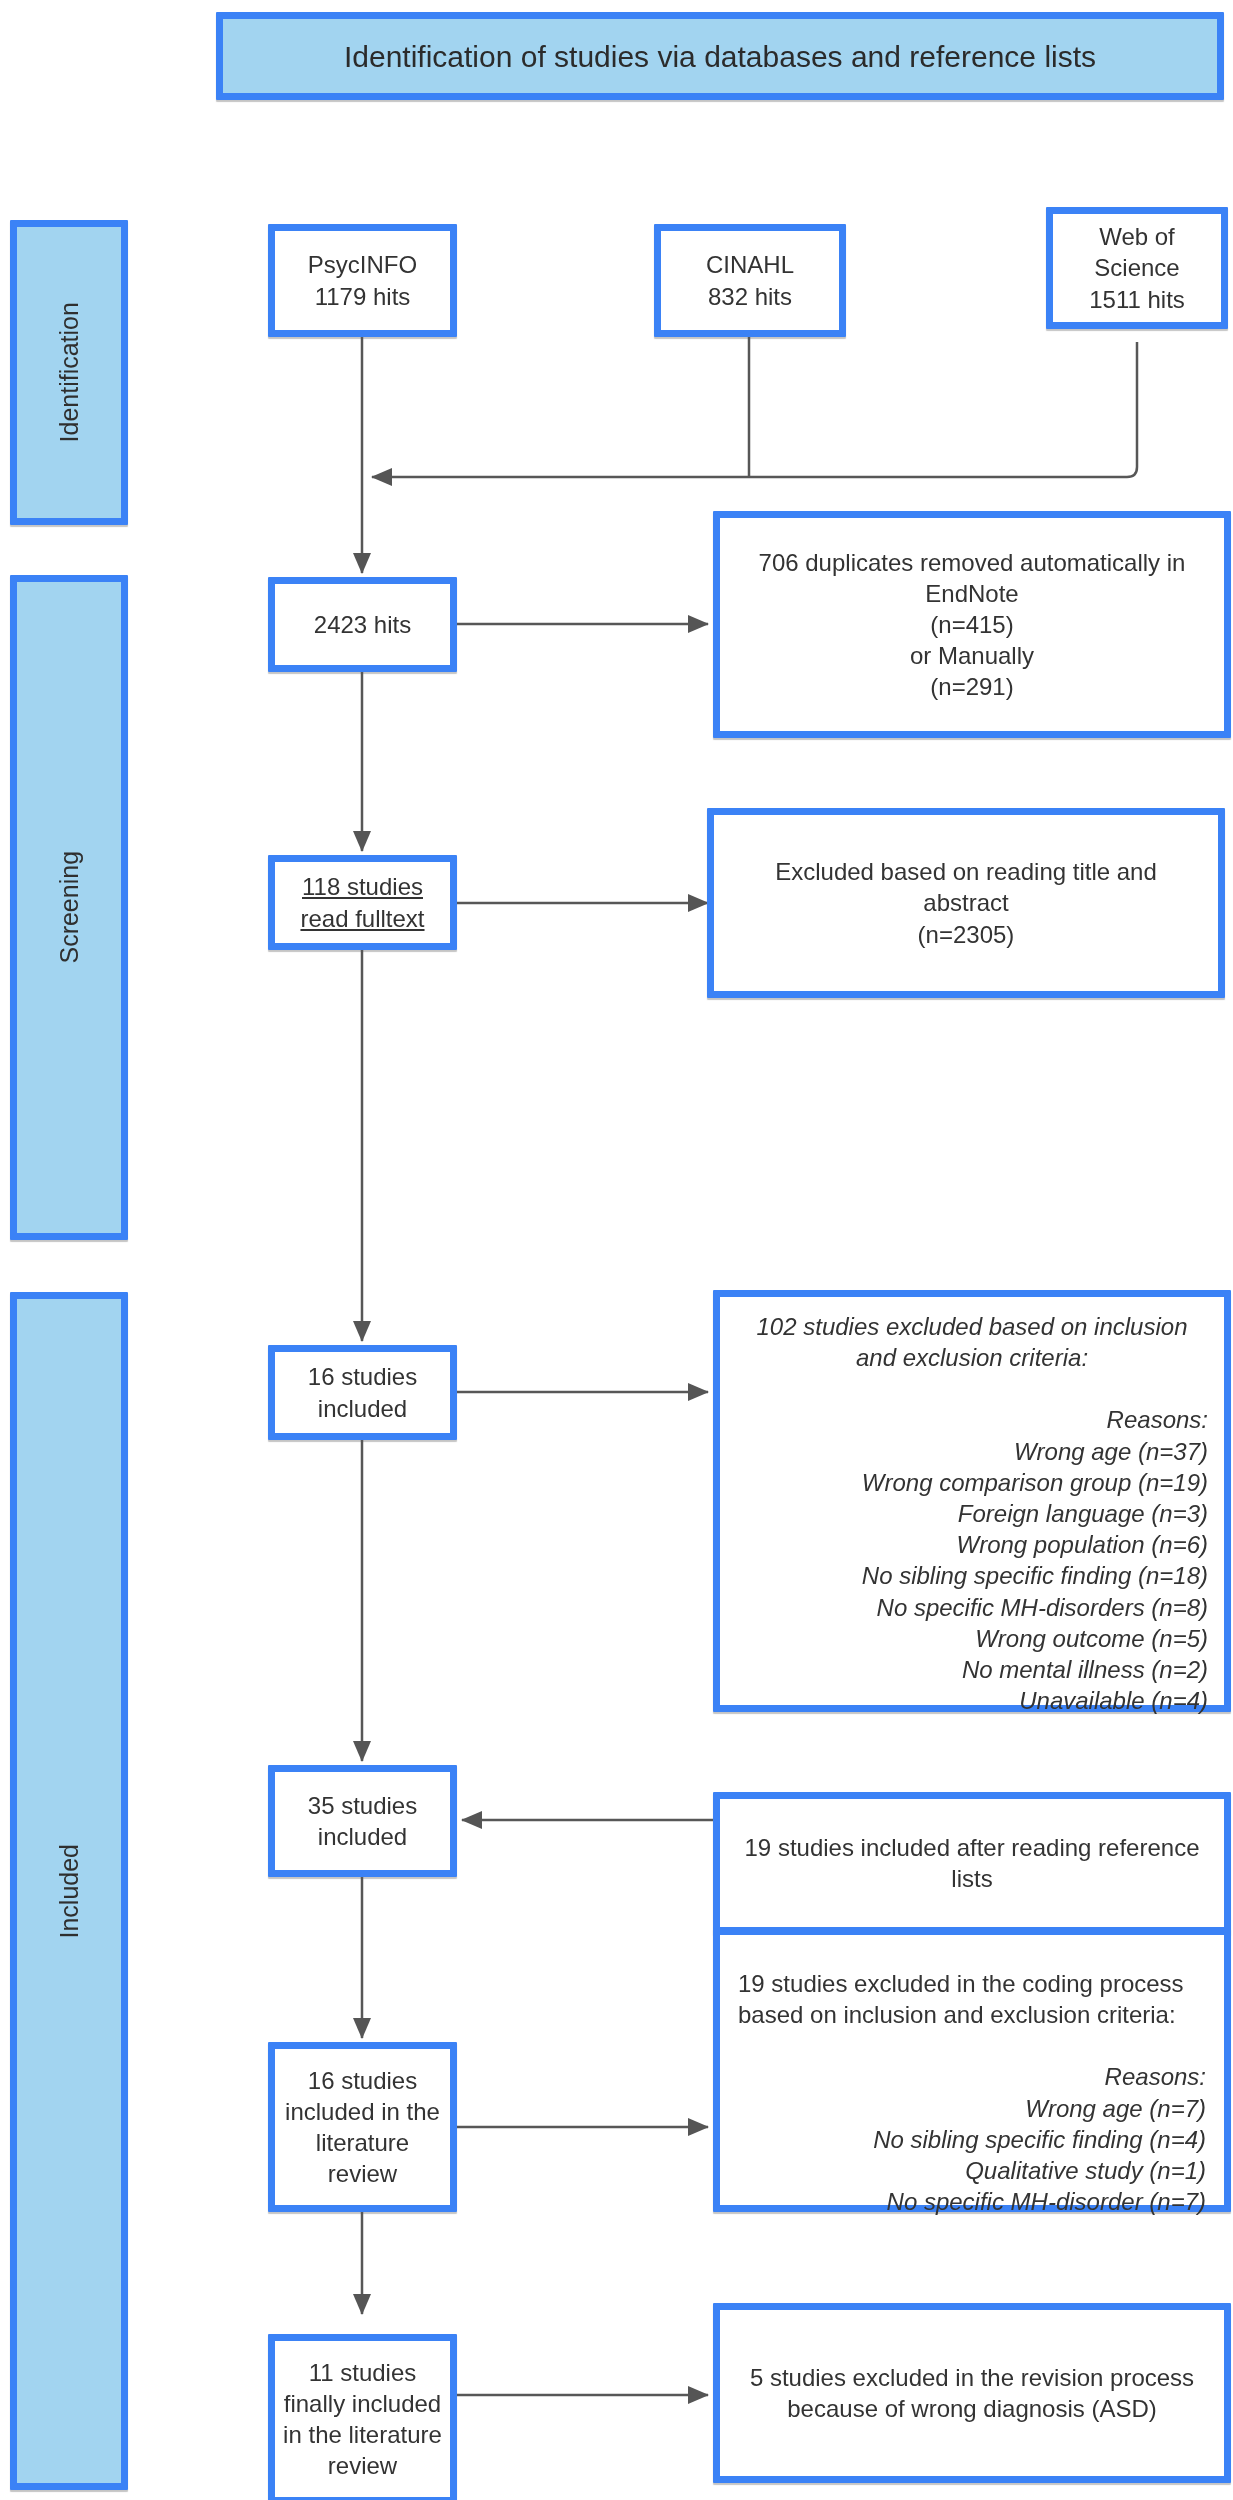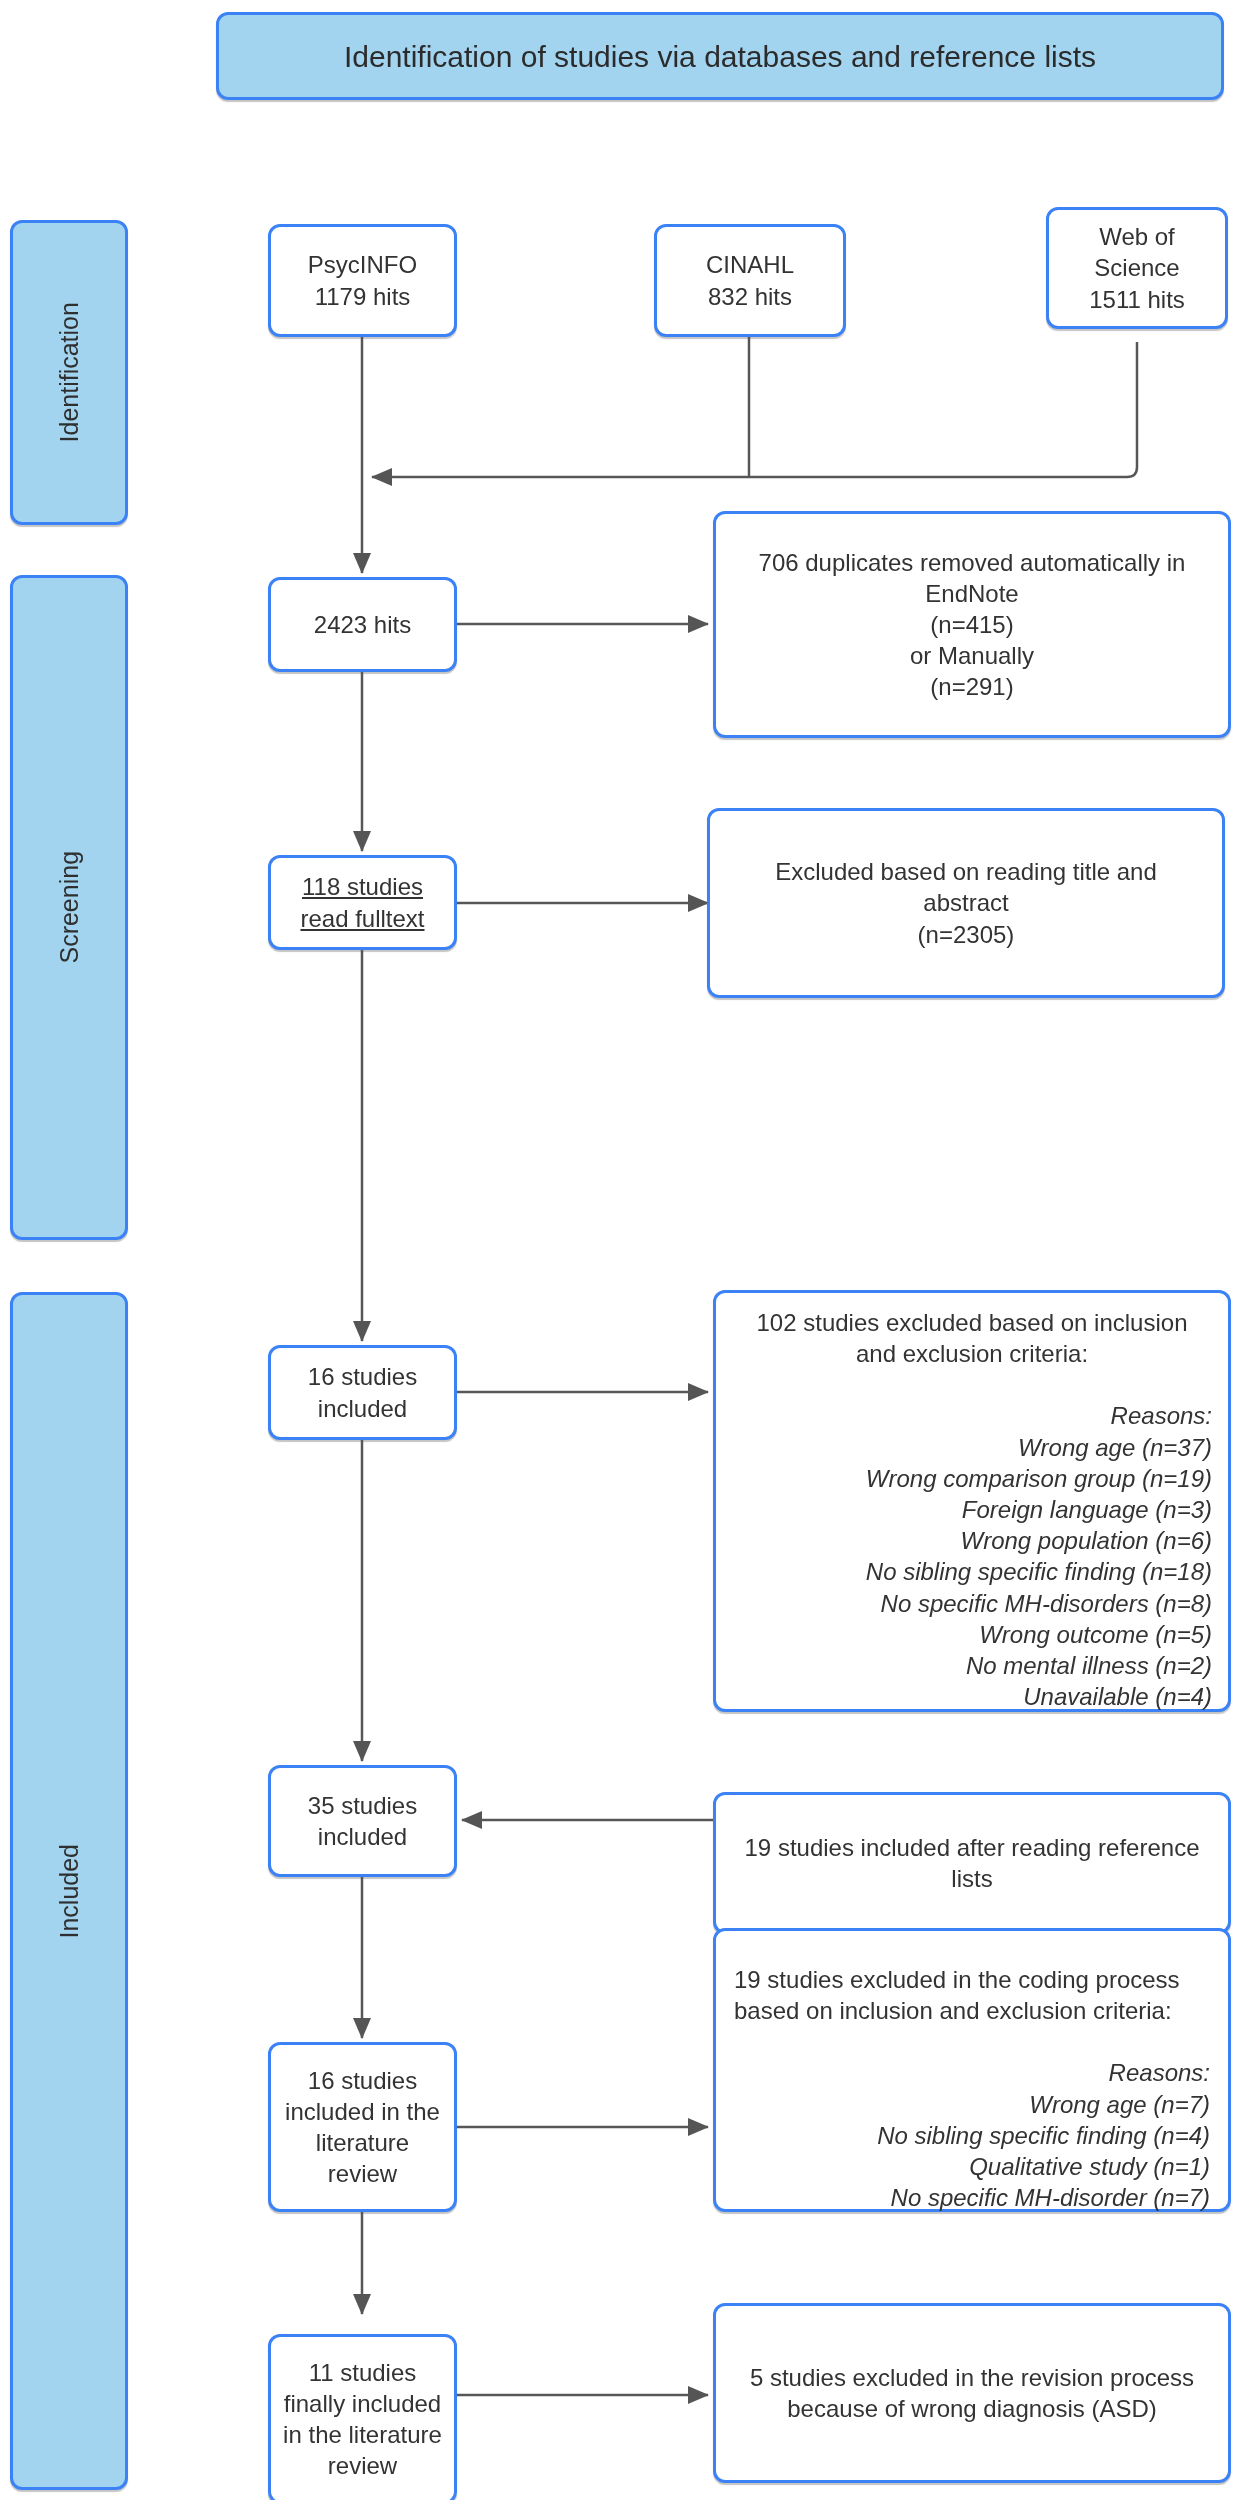--- a/index.html
+++ b/index.html
@@ -8,22 +8,22 @@
     width:1233px;height:2500px;
     background:#ffffff;
     font-family:"Liberation Sans", sans-serif;
     color:#333333;
     overflow:hidden;
   }
   svg.arrows{position:absolute;left:0;top:0;z-index:1;}
   .box{
     position:absolute;
     box-sizing:border-box;
-    border:3px solid #3b82f6;
-    border-radius:12px;
+    border:7px solid #3b82f6;
+    border-radius:1px;
     background:#ffffff;
     display:flex;
     align-items:center;
     justify-content:center;
     text-align:center;
     font-size:24px;
     line-height:1.3;
     white-space:pre;
     z-index:2;
     box-shadow:0 2px 1px rgba(90,90,90,0.35);
@@ -61,21 +61,21 @@
   .b-duplicates{left:713px;top:511px;width:518px;height:227px;}
   .b-abstract{left:707px;top:808px;width:518px;height:190px;}
   .b-excluded102{left:713px;top:1290px;width:518px;height:422px;
     flex-direction:column;align-items:stretch;justify-content:flex-start;
     padding:14px 16px;}
   .b-afterref{left:713px;top:1792px;width:518px;height:142px;}
   .b-coding{left:713px;top:1928px;width:518px;height:284px;
     flex-direction:column;align-items:stretch;justify-content:flex-start;
     padding:16px 18px;}
   .b-revision{left:713px;top:2303px;width:518px;height:180px;}
-  .box-heading-center{text-align:center;}
+  .box-heading-center{text-align:center;font-style:italic;}
   .box-heading-left{text-align:left;margin-top:17px;}
   .box-reasons{text-align:right;margin-top:31px;font-style:italic;}
 </style>
 </head>
 <body>
 
 <div class="canvas">
 
   <svg class="arrows" width="1233" height="2500" viewBox="0 0 1233 2500" aria-hidden="true">
     <defs>

